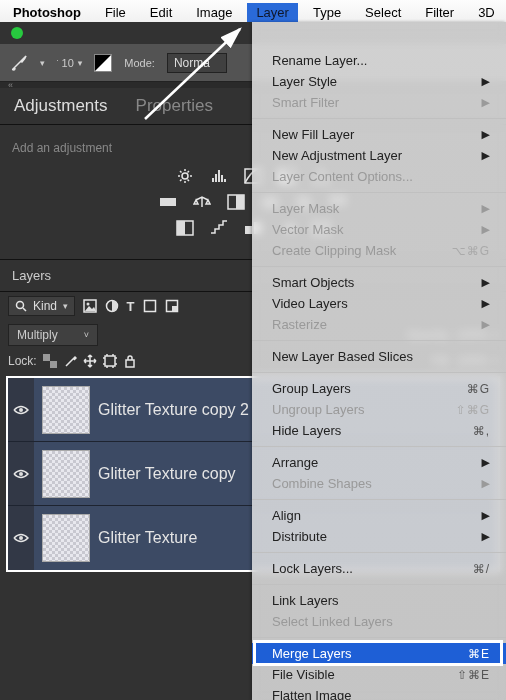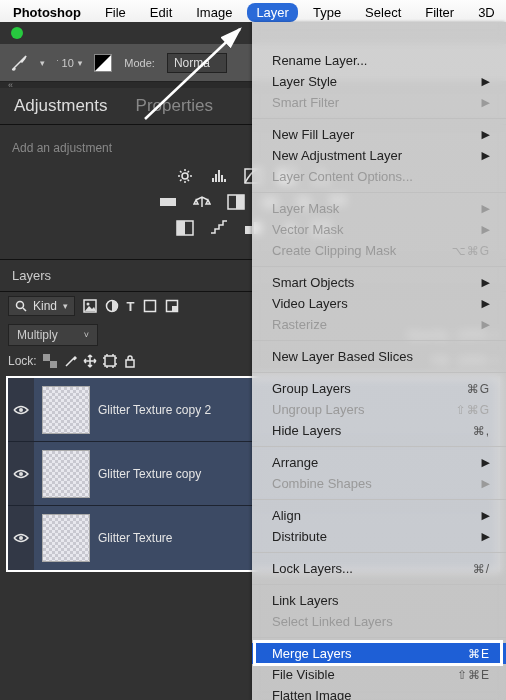--- a/index.html
+++ b/index.html
@@ -1,20 +1,20 @@
 <!DOCTYPE html>
 <html><head>
 <meta charset="utf-8">
 <style>
   * { box-sizing: border-box; margin: 0; padding: 0; }
   body { font-family: -apple-system, Helvetica, Arial, sans-serif; background: #323232; width: 506px; height: 700px; overflow: hidden; position: relative; font-size: 13px; color: #ccc; }
   .menubar { height: 22px; background: linear-gradient(#fdfdfd,#f1f1f1); display: flex; align-items: flex-end; padding: 0 4px; gap: 6px; font-size: 13px; color: #000; }
   .menubar .item { padding: 2px 9px; cursor: default; }
   .menubar .item.bold { font-weight: 600; }
-  .menubar .item.active { background: #2a6ad8; color: #ffffff; border-radius: 8px; }
+  .menubar .item.active { background: #2a6ad8; color: #0f172a; }
   .traffic { height: 22px; background: #323232; padding-left: 8px; display:flex; align-items:center; }
   .traffic-dot { width:12px; height:12px; border-radius:50%; background:#27c93f; margin:0 3px; }
   .toolbar-row { height: 38px; background: #535353; display:flex; align-items:center; padding: 0 10px; gap:12px; border-bottom:1px solid #222; }
   .brush-ico { width:18px; height:18px; }
   .stroke { stroke:#e5e5e5; stroke-width:1.5; fill:none; }
   .tiny { font-size:11px; color:#ccc; }
   .chev { font-size:9px; color:#ccc; }
   .swatch { width:18px; height:18px; background: linear-gradient(135deg,#000 49%, #fff 51%); border:1px solid #888; }
   .tabstrip { display:flex; border-bottom:1px solid #111; }
   .tabstrip .tab { padding:8px 14px; font-size:17px; color:#888; }
@@ -31,21 +31,21 @@
   .blend-sel { background:#404040; border:1px solid #222; padding:3px 8px; min-width:90px; display:flex; justify-content:space-between; align-items:center; }
   .lock-row { display:flex; align-items:center; gap:6px; padding:4px 8px; font-size:12px; }
   .layers-list { border:2px solid #fff; margin:4px 6px; }
   .layer-item { display:flex; align-items:center; height:64px; background:#3c4a64; border-bottom:1px solid #1e2430; }
   .layer-item:last-child { border-bottom:none; }
   .eye-col { width:26px; display:flex; justify-content:center; align-items:center; height:100%; background:#323846; }
   .thumb { width:48px; height:48px; margin:0 8px; background:
       linear-gradient(45deg,#c8c8d0 25%,transparent 25%,transparent 75%,#c8c8d0 75%),
       linear-gradient(45deg,#c8c8d0 25%,#e8e8ee 25%,#e8e8ee 75%,#c8c8d0 75%);
       background-size:6px 6px; background-position:0 0, 3px 3px; border:1px solid #aaa; }
-  .layer-name { font-size:12px; color:#e5e5e5; }
+  .layer-name { font-size:16px; color:#e5e5e5; }
 
   
   .dropdown { position:absolute; top:22px; left:252px; width:254px; background: linear-gradient(#f1f1f1cc,#e9e9e9cc); backdrop-filter: blur(4px); box-shadow: -1px 0 3px rgba(0,0,0,.3); font-size:13px; color:#222; padding-bottom:6px; height:678px; }
   .menu-item { display:flex; align-items:center; justify-content:space-between; padding:2px 16px 2px 20px; height:21px; }
   .menu-item.disabled { color:#9a9a9a; }
   .menu-item .shortcut { font-size:12px; color:#555; letter-spacing:1px; }
   .menu-item.disabled .shortcut { color:#aaa; }
   .menu-item .arrow { font-size:11px; }
   .menu-sep { height:1px; background:#c0c0c0; margin:5px 0; }
   .menu-item.selected { background:#1e5fd6; color:#fff; }

